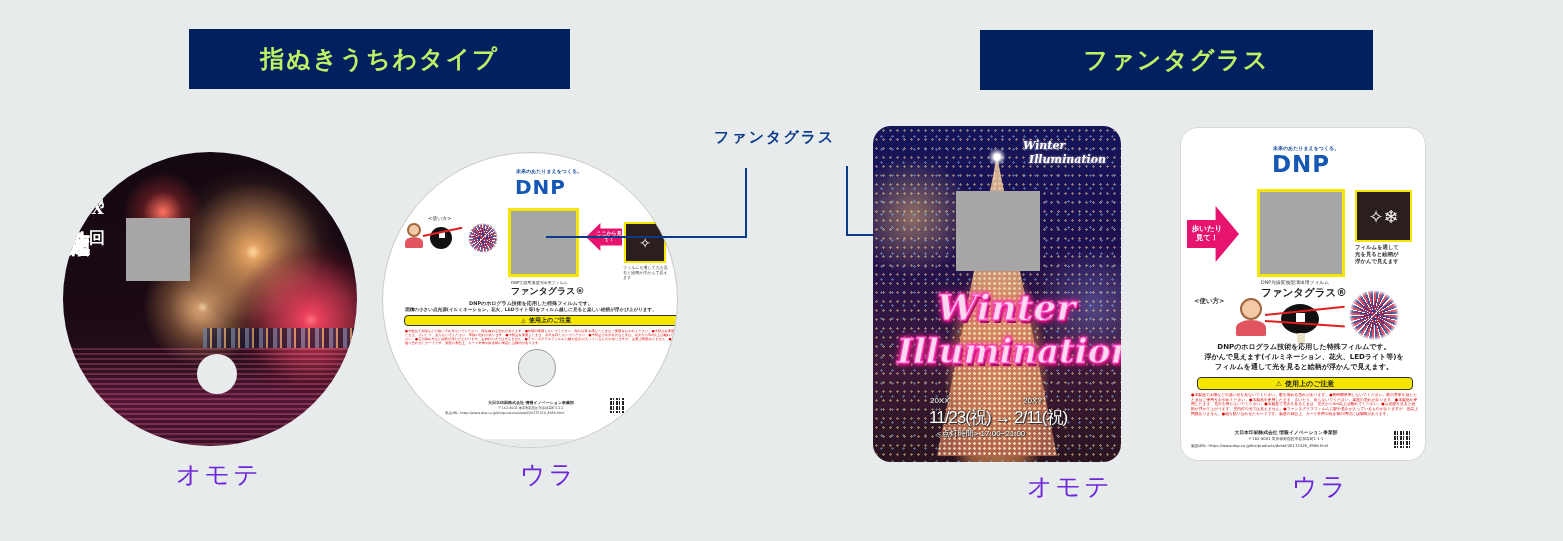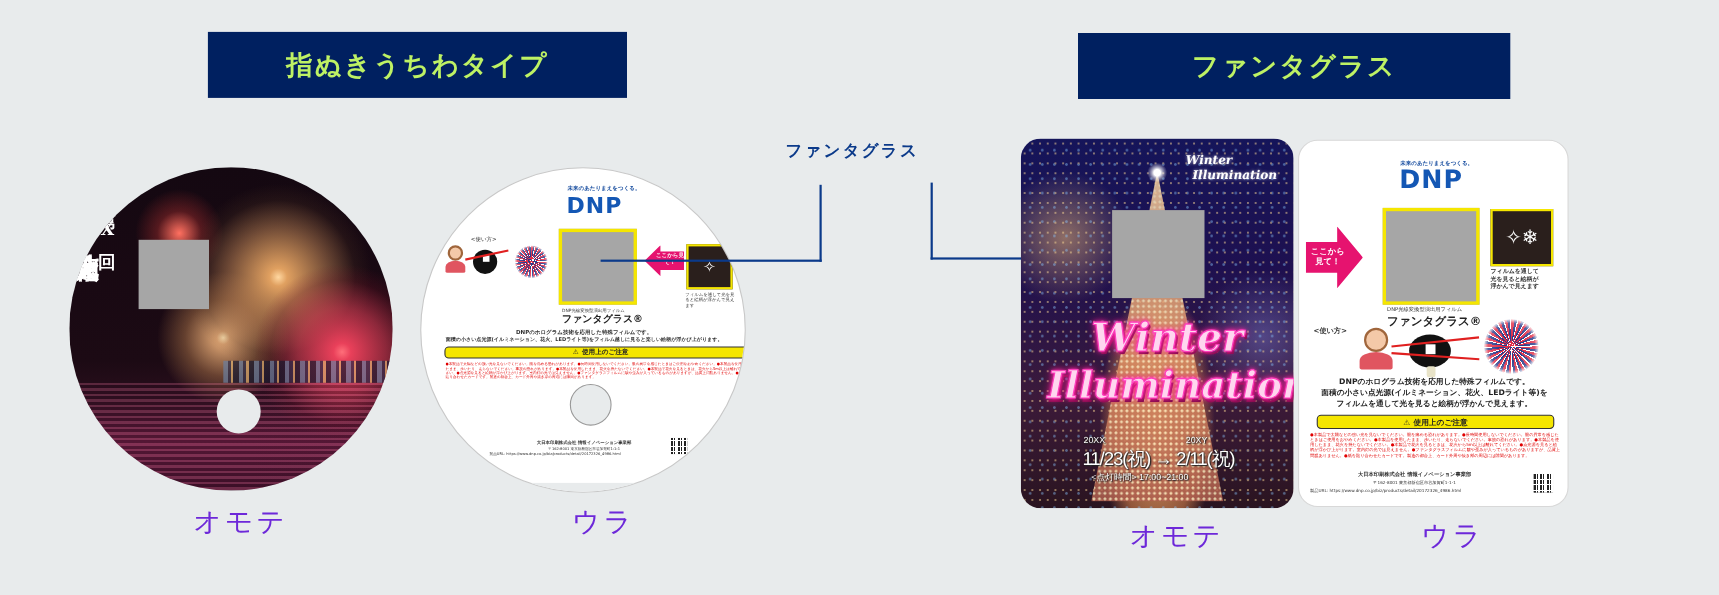--- a/index.html
+++ b/index.html
@@ -113,21 +113,21 @@
     -webkit-mask: radial-gradient(circle, #000 30%, rgba(0,0,0,.8) 60%, transparent 72%);
             mask: radial-gradient(circle, #000 30%, rgba(0,0,0,.8) 60%, transparent 72%);
   }
   .redline { position: absolute; height: 2px; background: #e02020; transform-origin: left center; }
 
   
   .line { position: absolute; background: #0b3a8a; }
 
   
   .card-front {
-    position: absolute; left: 928px; top: 126px;
+    position: absolute; left: 873px; top: 126px;
     width: 248px; height: 336px; border-radius: 18px; overflow: hidden;
     background:
       radial-gradient(ellipse 70px 170px at 124px 260px, rgba(255,190,120,.85), rgba(230,140,80,.55) 55%, transparent 75%),
       radial-gradient(circle at 40px 90px, rgba(255,200,120,.5), transparent 60px),
       radial-gradient(circle at 220px 180px, rgba(150,160,255,.35), transparent 60px),
       linear-gradient(180deg, #15155a 0%, #1e1050 35%, #3c1a3a 70%, #2a1420 100%);
   }
   .card-front .sparkle {
     position: absolute; inset: 0;
     background-image:
@@ -271,21 +271,21 @@
   <div class="date-text" style="left:56px; top:280px; font-size:17px; letter-spacing:-1px;text-align:center;">11/23(祝) → 2/11(祝)</div>
   <div class="date-text" style="left:64px; top:302px; font-size:8px;">&lt;点灯時間&gt; 17:00~21:00</div>
 </div>
 <div class="caption" style="left:1027px; top:470px;">オモテ</div>
 
 <div class="card-back">
   <div class="dnp-tag" style="left:92px; top:17px; font-size:5px;">未来のあたりまえをつくる。</div>
   <div class="dnp-logo" style="left:91px; top:23px; font-size:23px;">DNP</div>
 
   <div class="pink-arrow" style="left:6px; top:78px; width:52px; height:56px; clip-path:polygon(0 25%, 55% 25%, 55% 0, 100% 50%, 55% 100%, 55% 75%, 0 75%); flex-direction:column; padding-right:12px; font-size:7.5px;">
-    <span>ここから</span>
+    <span>歩いたり</span>
     <span>見て！</span>
   </div>
 
   <div class="yellow-frame" style="left:76px; top:61px; width:88px; height:88px;"></div>
 
   <div class="film-icon" style="left:174px; top:62px; width:57px; height:52px; font-size:18px;">✧❄</div>
   <div class="tiny" style="left:174px; top:116px; font-size:5.4px; font-weight:bold;">フィルムを通して</div>
   <div class="tiny" style="left:174px; top:123px; font-size:5.4px; font-weight:bold;">光を見ると絵柄が</div>
   <div class="tiny" style="left:174px; top:130px; font-size:5.4px; font-weight:bold;">浮かんで見えます</div>
 
@@ -299,21 +299,21 @@
   </div>
   <div class="fan-black" style="left:100px; top:176px; width:38px; height:30px;">
     <div class="win" style="left:15px; top:9px; width:9px; height:9px;"></div>
   </div>
   <div style="position:absolute; left:116px; top:205px; width:8px; height:10px; background:#e8e3c8; border-radius:2px;"></div>
   <div class="redline" style="left:84px; top:186px; width:80px; transform:rotate(-6deg);"></div>
   <div class="redline" style="left:84px; top:192px; width:80px; transform:rotate(4deg);"></div>
   <div class="burst" style="left:168px; top:162px; width:50px; height:50px;"></div>
 
   <div class="desc" style="left:0; width:246px; top:215px;">DNPのホログラム技術を応用した特殊フィルムです。</div>
-  <div class="desc" style="left:0; width:246px; top:225px;">面積の小さい点光源(イルミネーション、花火、LEDライト等)を</div>
+  <div class="desc" style="left:0; width:246px; top:225px;">浮かんで見えます(イルミネーション、花火、LEDライト等)を</div>
   <div class="desc" style="left:0; width:246px; top:235px;">フィルムを通して光を見ると絵柄が浮かんで見えます。</div>
 
   <div class="warn-bar" style="left:16px; top:249px; width:216px; height:13px; font-size:7px;">
     <span>⚠</span>
     <span>使用上のご注意</span>
   </div>
   <div class="tiny-red" style="left:10px; top:265px; width:228px; height:30px; font-size:3.8px;">●本製品で太陽などの強い光を見ないでください。眼を痛める恐れがあります。●長時間使用しないでください。眼の異常を感じたときはご使用をおやめください。●本製品を使用したまま、歩いたり、走らないでください。事故の恐れがあります。●本製品を使用したまま、花火を持たないでください。●本製品で花火を見るときは、花火から5m以上は離れてください。●点光源を見ると絵柄が浮かび上がります。室内灯の光では見えません。●ファンタグラスフィルムに皺や歪みが入っているものがありますが、品質上問題ありません。●紙を貼り合わせたカードです。製造の都合上、カード外周や抜き部の周辺には隙間があります。</div>
 
   <div class="tiny" style="left:0; width:210px; top:302px; text-align:center; font-size:4.8px; font-weight:bold;">大日本印刷株式会社 情報イノベーション事業部</div>
   <div class="tiny" style="left:0; width:210px; top:309px; text-align:center; font-size:3.8px;">〒162-8001 東京都新宿区市谷加賀町1-1-1</div>

